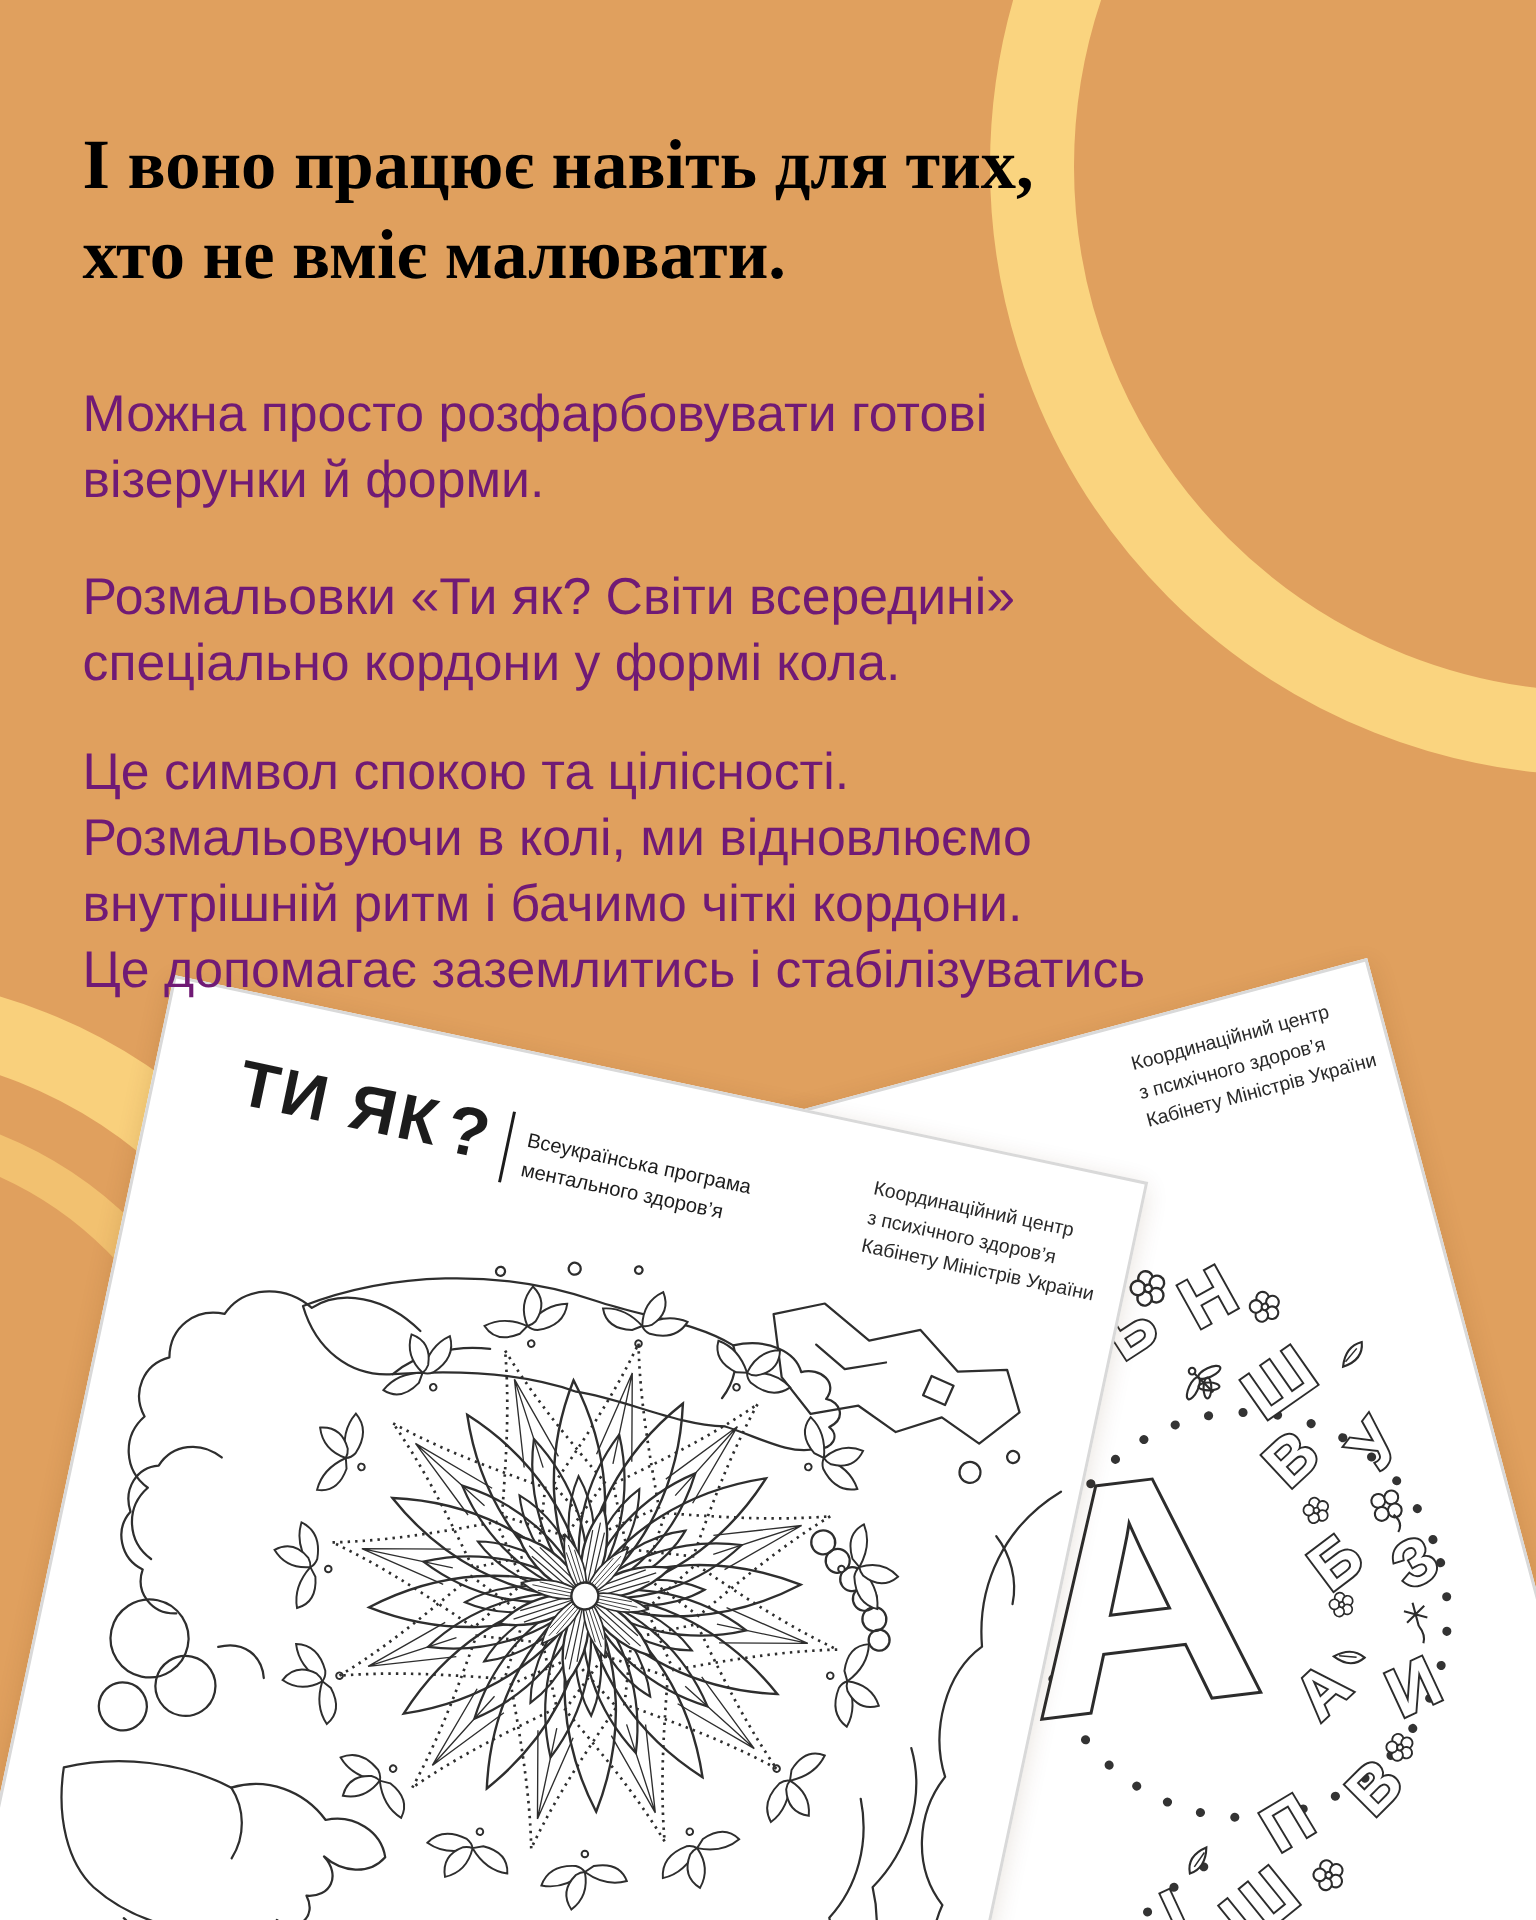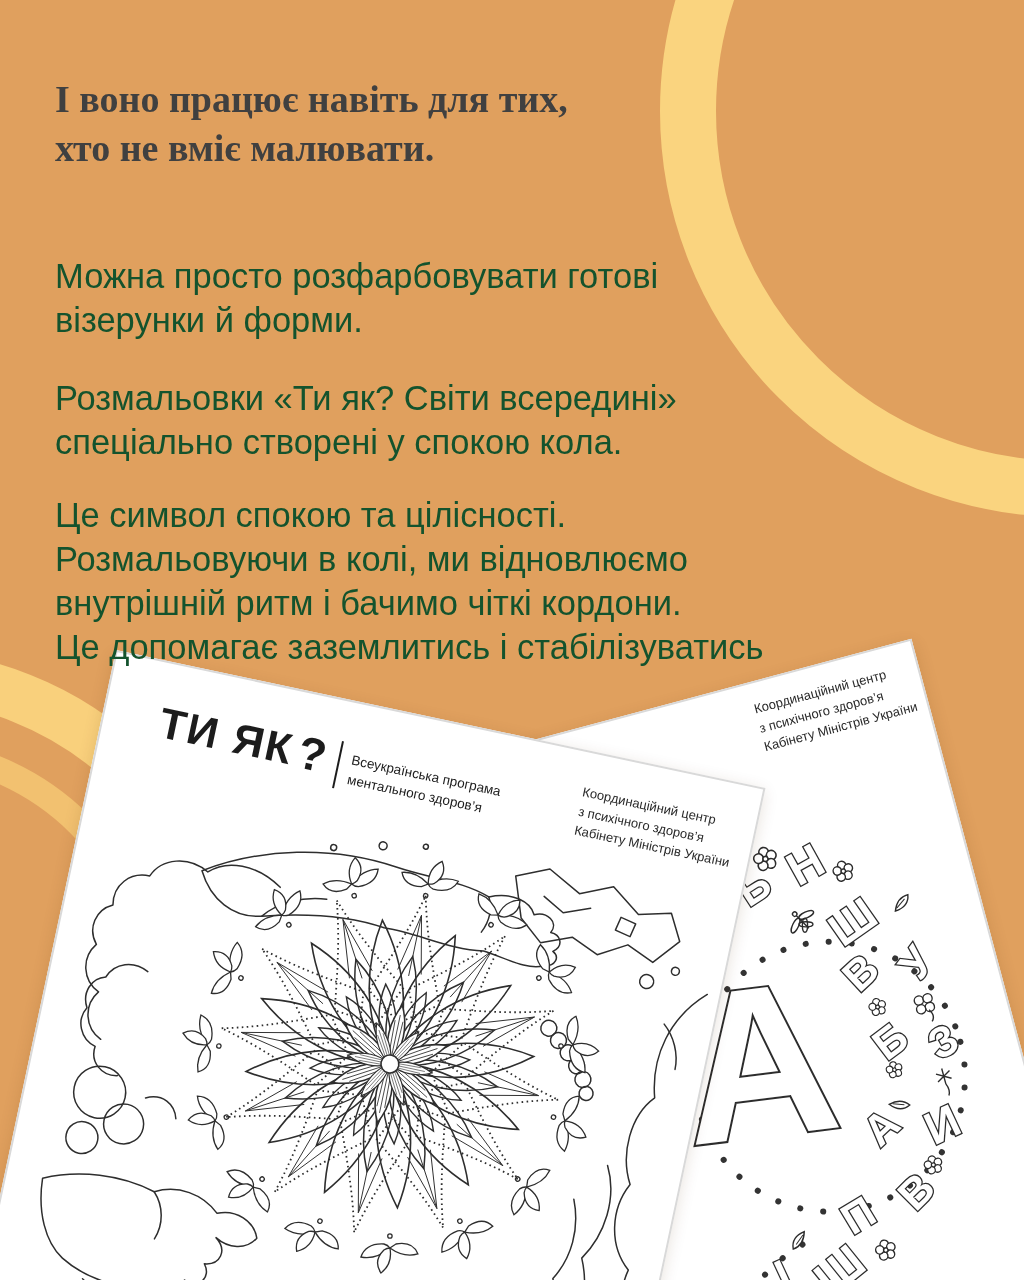--- a/index.html
+++ b/index.html
@@ -8,25 +8,25 @@
     background:#e0a05e;
     font-family:"Liberation Sans",sans-serif;
   }
   .ring{position:absolute;border-radius:50%;}
   .ring-tr{left:660px;top:-295px;width:700px;height:700px;border:56px solid #fad47f;}
   .ring-l{left:-455px;top:650px;width:610px;height:610px;border:50px solid #f9d07c;z-index:1;}
   .ring-l2{left:-368px;top:737px;width:484px;height:484px;border:26px solid #f2c170;z-index:1;}
   .headline{
     position:absolute;left:55px;top:50px;width:900px;
     font-family:"Liberation Serif",serif;font-weight:700;
-    font-size:38px;line-height:1.27;color:#404040;white-space:pre-line;z-index:4;
+    font-size:47px;line-height:1.27;color:#000000;white-space:pre-line;z-index:4;
   }
   .para{
     position:absolute;left:55px;width:920px;
-    font-size:34.5px;line-height:1.28;color:#14532d;white-space:pre-line;z-index:4;
+    font-size:34.5px;line-height:1.28;color:#701a75;white-space:pre-line;z-index:4;
   }
   .p1{top:219px}.p2{top:341px}.p3{top:458px}
   .paper{
     position:absolute;background:#fff;border:2px solid #d9d9d9;
     box-shadow:0 4px 16px rgba(90,50,10,.14);overflow:hidden;
   }
   .paper-left{left:116px;top:650px;width:660px;height:840px;transform:rotate(12deg);transform-origin:0 0;z-index:3;}
   .paper-right{left:328px;top:795px;width:600px;height:720px;transform:rotate(-15deg);transform-origin:0 0;z-index:2;}
   .brand{position:absolute;left:56px;top:38px;display:flex;align-items:flex-start;color:#1c1c1c;}
   .brand-word{font-size:43px;font-weight:bold;letter-spacing:2px;line-height:1;}
@@ -48,21 +48,21 @@
 
 <div class="ring ring-tr"></div>
 <div class="ring ring-l"></div>
 <div class="ring ring-l2"></div>
 
 <h1 class="headline">І воно працює навіть для тих,
 хто не вміє малювати.</h1>
 <p class="para p1">Можна просто розфарбовувати готові
 візерунки й форми.</p>
 <p class="para p2">Розмальовки «Ти як? Світи всередині»
-спеціально створені у спокою кола.</p>
+спеціально кордони у формі кола.</p>
 <p class="para p3">Це символ спокою та цілісності.
 Розмальовуючи в колі, ми відновлюємо
 внутрішній ритм і бачимо чіткі кордони.
 Це допомагає заземлитись і стабілізуватись</p>
 
 <div class="paper paper-right">
   <div class="credit credit-right">Координаційний центр
 з психічного здоров’я
 Кабінету Міністрів України</div>
   <svg class="alphabet" width="600" height="720" viewBox="0 0 600 720">

